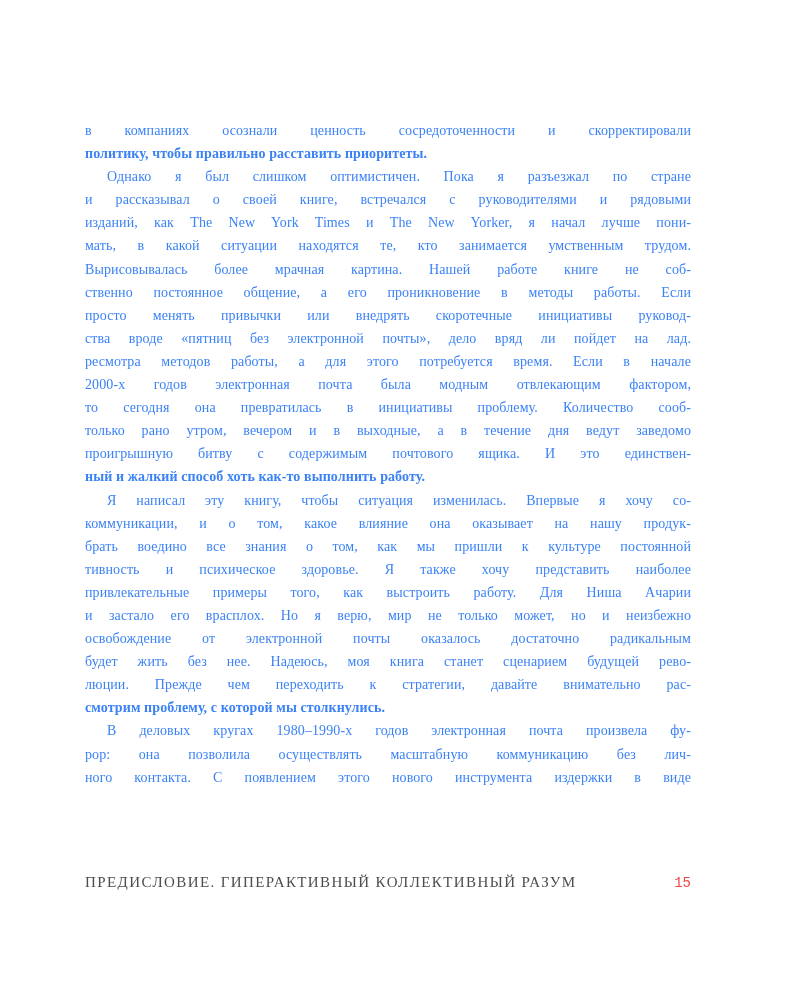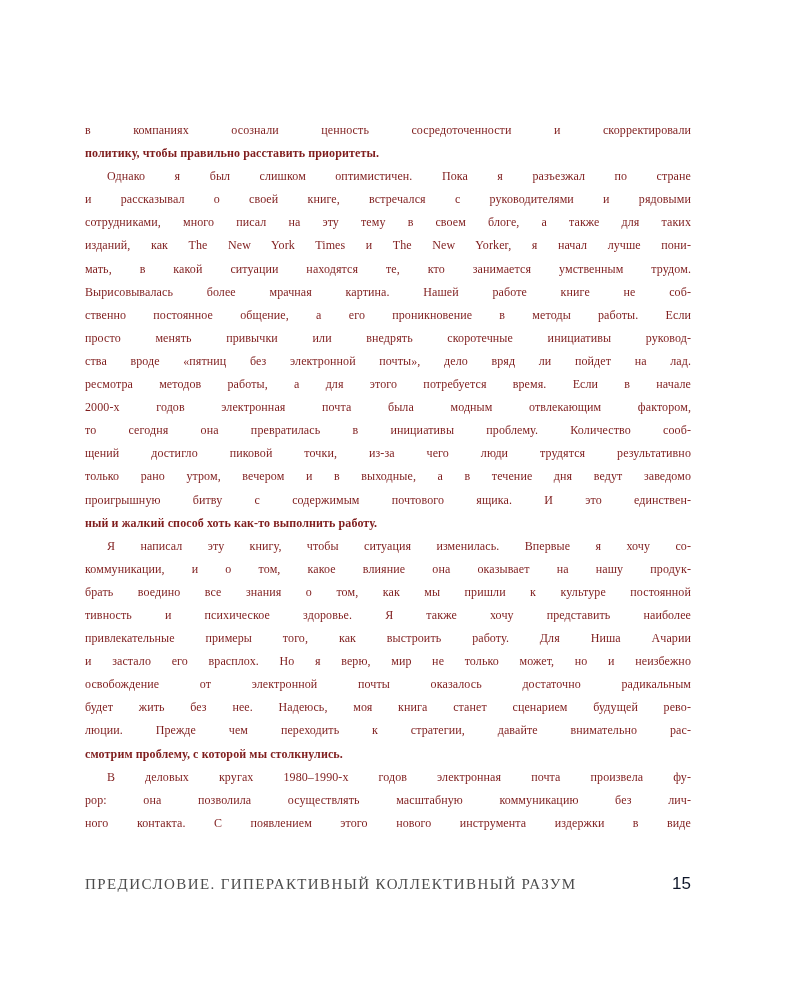--- a/index.html
+++ b/index.html
@@ -15,23 +15,23 @@
     overflow: hidden;
     font-family: "Liberation Serif", serif;
   }
   .body-text {
     position: absolute;
     left: 85px;
     top: 119px;
     width: 606px;
   }
   .line {
-    font-size: 12px;
+    font-size: 14px;
     line-height: 23.1px;
-    color: #7f1d1d;
+    color: #3b82f6;
     text-align: justify;
     text-align-last: justify;
     letter-spacing: 0.1px;
   }
   .line.lastline {
     text-align-last: left;
     font-weight: bold;
   }
   .line.indent {
     text-indent: 22px;
@@ -45,46 +45,44 @@
     justify-content: space-between;
     align-items: baseline;
   }
   .running-header {
     font-size: 15px;
     letter-spacing: 1.4px;
     color: #4d4d4d;
     font-family: "Liberation Serif", serif;
   }
   .page-number {
-    font-size: 17px;
-    color: #0f172a;
-    font-family: Liberation Sans, sans-serif;
+    font-size: 14px;
+    color: #ef4444;
+    font-family: Liberation Mono, monospace;
   }
 </style>
 </head>
 <body>
 
 <main class="page">
 
   <section class="body-text">
       <div class="line">в компаниях осознали ценность сосредоточенности и скорректировали</div>
       <div class="line lastline">политику, чтобы правильно расставить приоритеты.</div>
       <div class="line indent">Однако я был слишком оптимистичен. Пока я разъезжал по стране</div>
       <div class="line">и рассказывал о своей книге, встречался с руководителями и рядовыми</div>
-      <div class="line">сотрудниками, много писал на эту тему в своем блоге, а также для таких</div>
       <div class="line">изданий, как The New York Times и The New Yorker, я начал лучше пони-</div>
       <div class="line">мать, в какой ситуации находятся те, кто занимается умственным трудом.</div>
       <div class="line">Вырисовывалась более мрачная картина. Нашей работе книге не соб-</div>
       <div class="line">ственно постоянное общение, а его проникновение в методы работы. Если</div>
       <div class="line">просто менять привычки или внедрять скоротечные инициативы руковод-</div>
       <div class="line">ства вроде «пятниц без электронной почты», дело вряд ли пойдет на лад.</div>
       <div class="line">ресмотра методов работы, а для этого потребуется время. Если в начале</div>
       <div class="line">2000-х годов электронная почта была модным отвлекающим фактором,</div>
       <div class="line">то сегодня она превратилась в инициативы проблему. Количество сооб-</div>
-      <div class="line">щений достигло пиковой точки, из-за чего люди трудятся результативно</div>
       <div class="line">только рано утром, вечером и в выходные, а в течение дня ведут заведомо</div>
       <div class="line">проигрышную битву с содержимым почтового ящика. И это единствен-</div>
       <div class="line lastline">ный и жалкий способ хоть как-то выполнить работу.</div>
       <div class="line indent">Я написал эту книгу, чтобы ситуация изменилась. Впервые я хочу со-</div>
       <div class="line">коммуникации, и о том, какое влияние она оказывает на нашу продук-</div>
       <div class="line">брать воедино все знания о том, как мы пришли к культуре постоянной</div>
       <div class="line">тивность и психическое здоровье. Я также хочу представить наиболее</div>
       <div class="line">привлекательные примеры того, как выстроить работу. Для Ниша Ачарии</div>
       <div class="line">и застало его врасплох. Но я верю, мир не только может, но и неизбежно</div>
       <div class="line">освобождение от электронной почты оказалось достаточно радикальным</div>

